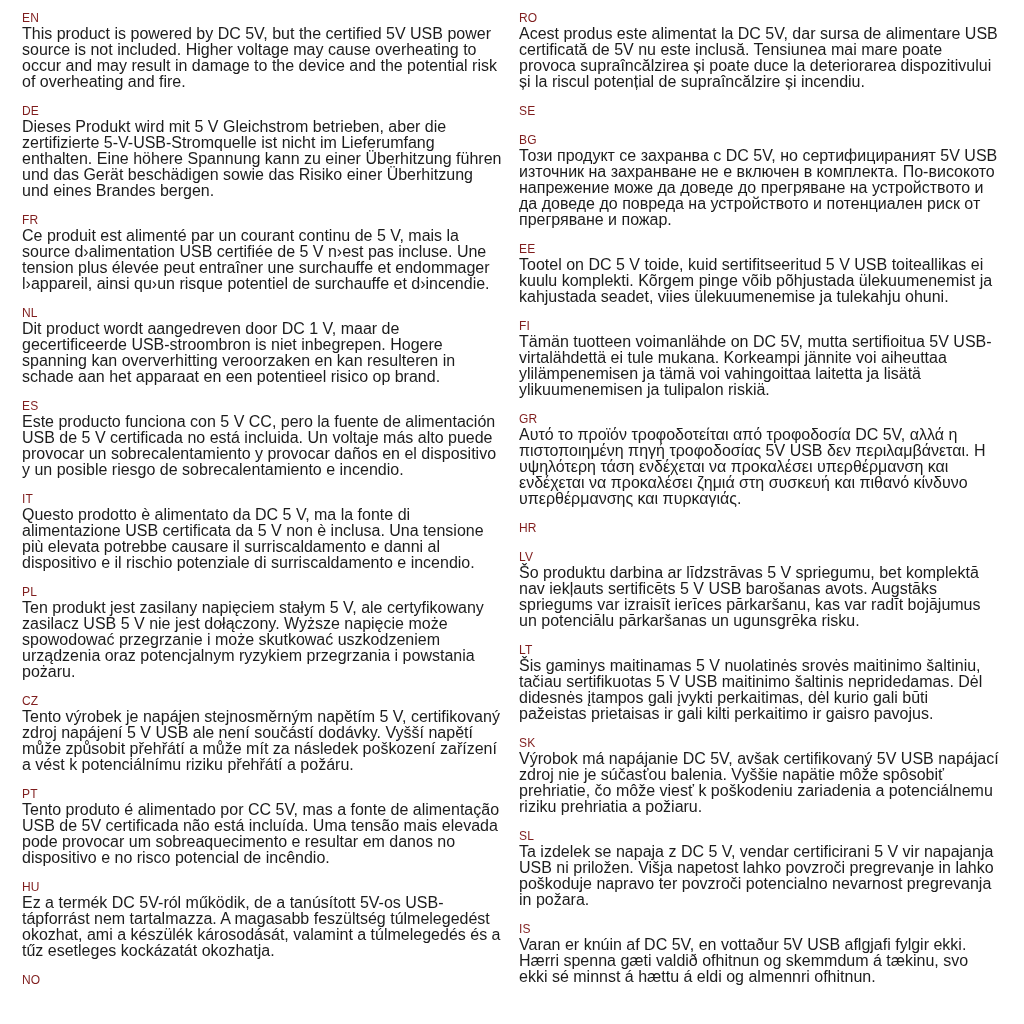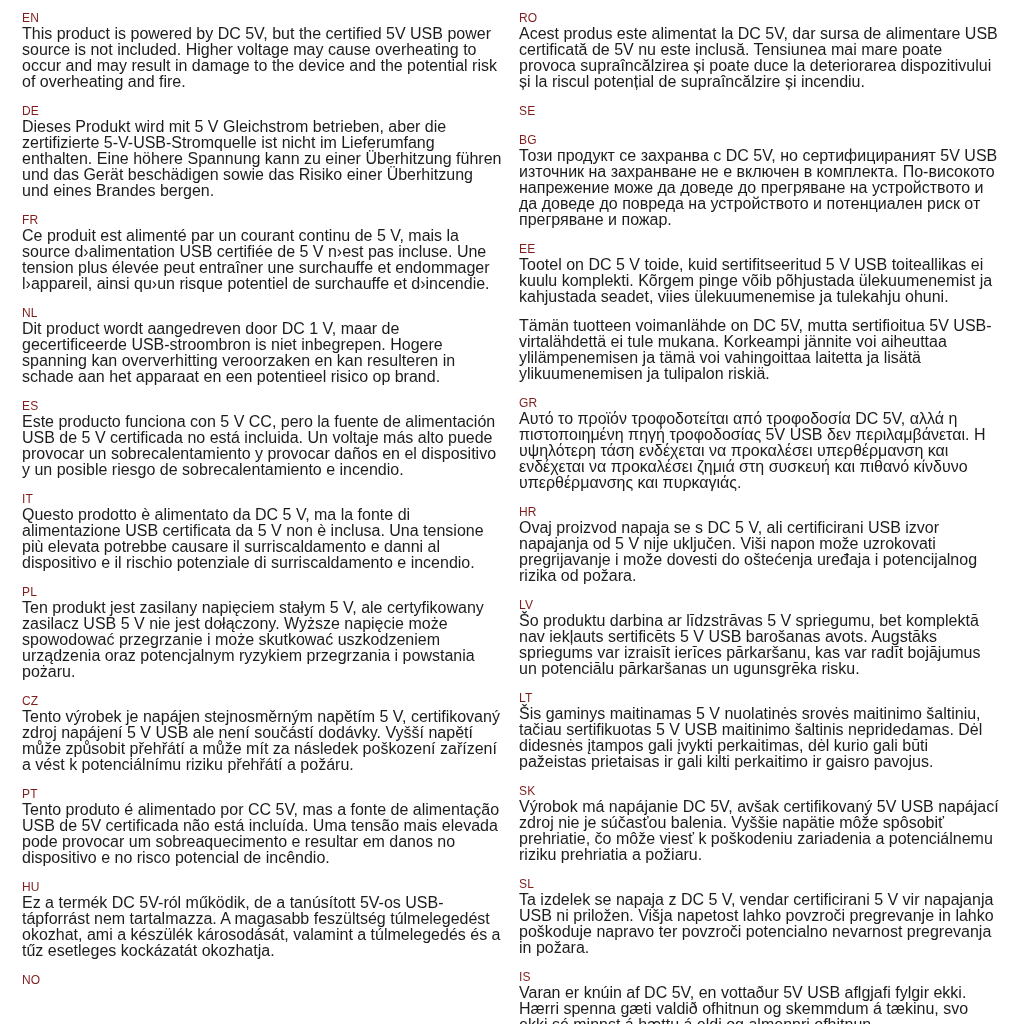--- a/index.html
+++ b/index.html
@@ -96,29 +96,29 @@
       </section>
       <section class="lang-section">
         <div class="lang-code">BG</div>
         <p class="lang-text">Този продукт се захранва с DC 5V, но сертифицираният 5V USB източник на захранване не е включен в комплекта. По-високото напрежение може да доведе до прегряване на устройството и да доведе до повреда на устройството и потенциален риск от прегряване и пожар.</p>
       </section>
       <section class="lang-section">
         <div class="lang-code">EE</div>
         <p class="lang-text">Tootel on DC 5 V toide, kuid sertifitseeritud 5 V USB toiteallikas ei kuulu komplekti. Kõrgem pinge võib põhjustada ülekuumenemist ja kahjustada seadet, viies ülekuumenemise ja tulekahju ohuni.</p>
       </section>
       <section class="lang-section">
+        <div class="lang-code">FI</div>
         <p class="lang-text">Tämän tuotteen voimanlähde on DC 5V, mutta sertifioitua 5V USB-virtalähdettä ei tule mukana. Korkeampi jännite voi aiheuttaa ylilämpenemisen ja tämä voi vahingoittaa laitetta ja lisätä ylikuumenemisen ja tulipalon riskiä.</p>
       </section>
       <section class="lang-section">
         <div class="lang-code">GR</div>
         <p class="lang-text">Αυτό το προϊόν τροφοδοτείται από τροφοδοσία DC 5V, αλλά η πιστοποιημένη πηγή τροφοδοσίας 5V USB δεν περιλαμβάνεται. Η υψηλότερη τάση ενδέχεται να προκαλέσει υπερθέρμανση και ενδέχεται να προκαλέσει ζημιά στη συσκευή και πιθανό κίνδυνο υπερθέρμανσης και πυρκαγιάς.</p>
       </section>
       <section class="lang-section">
         <div class="lang-code">HR</div>
-        <p class="lang-text">Ovaj proizvod napaja se s DC 5 V, ali certificirani USB izvor napajanja od 5 V nije uključen. Viši napon može uzrokovati pregrijavanje i može dovesti do oštećenja uređaja i potencijalnog rizika od požara.</p>
       </section>
       <section class="lang-section">
         <div class="lang-code">LV</div>
         <p class="lang-text">Šo produktu darbina ar līdzstrāvas 5 V spriegumu, bet komplektā nav iekļauts sertificēts 5 V USB barošanas avots. Augstāks spriegums var izraisīt ierīces pārkaršanu, kas var radīt bojājumus un potenciālu pārkaršanas un ugunsgrēka risku.</p>
       </section>
       <section class="lang-section">
         <div class="lang-code">LT</div>
         <p class="lang-text">Šis gaminys maitinamas 5 V nuolatinės srovės maitinimo šaltiniu, tačiau sertifikuotas 5 V USB maitinimo šaltinis nepridedamas. Dėl didesnės įtampos gali įvykti perkaitimas, dėl kurio gali būti pažeistas prietaisas ir gali kilti perkaitimo ir gaisro pavojus.</p>
       </section>
       <section class="lang-section">

